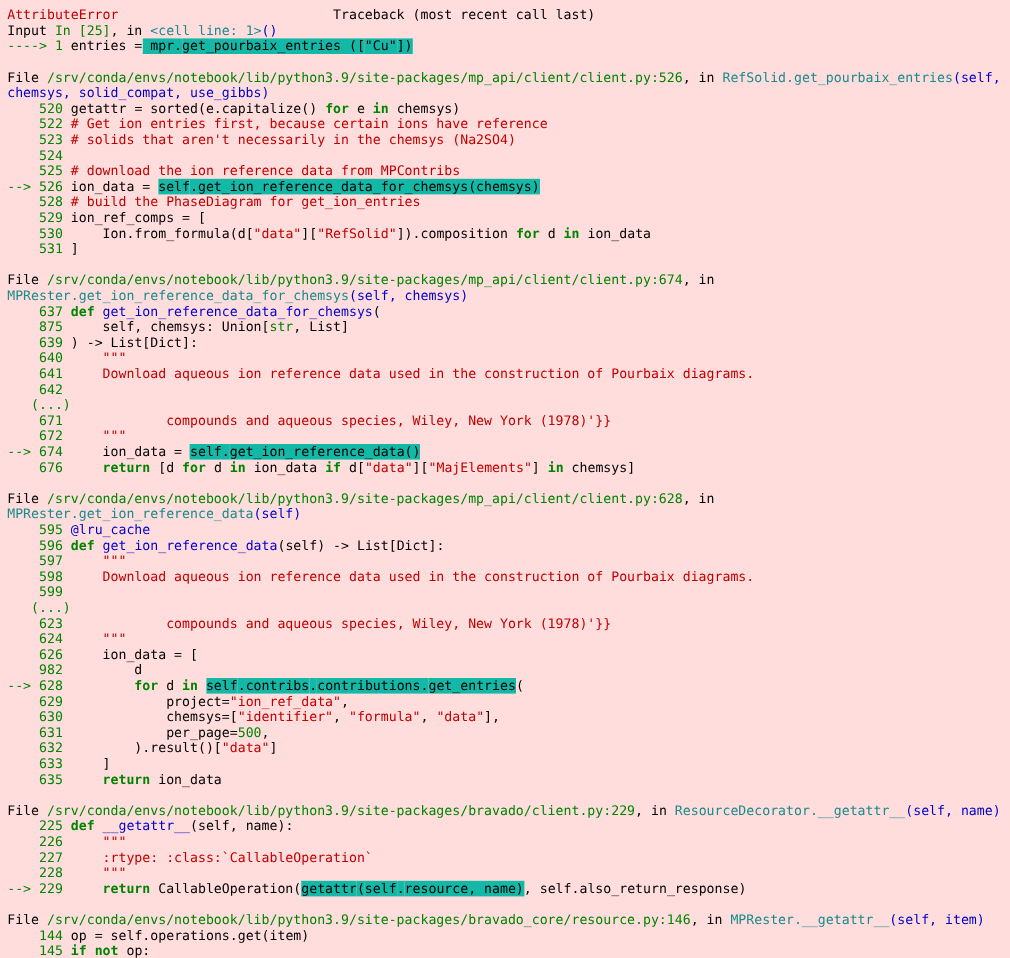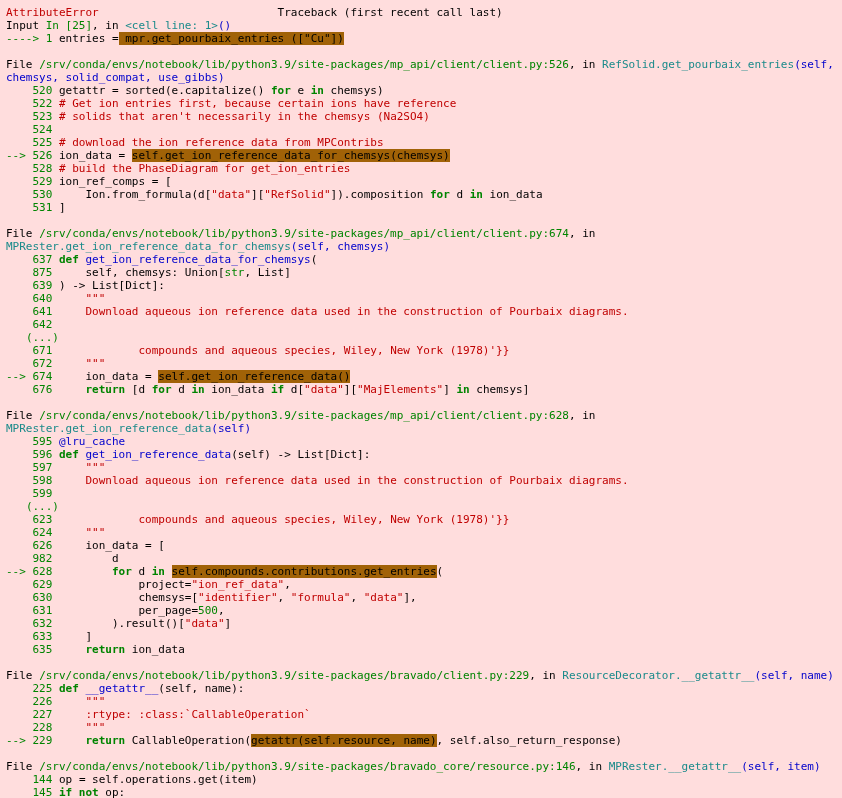--- a/index.html
+++ b/index.html
@@ -11,27 +11,27 @@
     line-height: 13px;
     color: #000;
     padding: 6px 6px 10px 6px;
     width: 842px;
   }
   .ansi-red { color: #c00000; }
   .ansi-green { color: #008400; }
   .ansi-green-bold { color: #008400; font-weight: bold; margin-top: 25px; }
   .ansi-cyan { color: #1a8a8a; }
   .ansi-blue { color: #0000cc; }
-  .hl { background: #a16207; }
+  .hl { background: #14b8a6; }
   pre { margin: 0; white-space: pre-wrap; font-family: inherit; }
 </style>
 </head>
 <body>
 
-<pre><span class="ansi-red">AttributeError</span><span>                           </span><span>Traceback (first recent call last)</span>
+<pre><span class="ansi-red">AttributeError</span><span>                           </span><span>Traceback (most recent call last)</span>
 <span>Input </span><span class="ansi-green">In [25]</span><span>, in </span><span class="ansi-cyan">&lt;cell line: 1&gt;</span><span class="ansi-blue">()</span>
 <span class="ansi-green">----&gt; 1</span><span> entries </span><span>=</span><span class="hl"> mpr</span><span class="hl">.</span><span class="hl">get_pourbaix_entries ([</span><span class="hl">"Cu"</span><span class="hl">])</span>
 
 <span>File </span><span class="ansi-green">/srv/conda/envs/notebook/lib/python3.9/site-packages/mp_api/client/client.py:526</span><span>, in </span><span class="ansi-cyan">RefSolid.get_pourbaix_entries</span><span class="ansi-blue">(self, chemsys, solid_compat, use_gibbs)</span>
 <span class="ansi-green">    520</span><span> getattr </span><span>=</span><span> sorted(e</span><span>.</span><span>capitalize() </span><span class="ansi-green-bold">for</span><span> e </span><span class="ansi-green-bold">in</span><span> chemsys)</span>
 <span class="ansi-green">    522</span><span class="ansi-red"> # Get ion entries first, because certain ions have reference</span>
 <span class="ansi-green">    523</span><span class="ansi-red"> # solids that aren't necessarily in the chemsys (Na2SO4)</span>
 <span class="ansi-green">    524</span>
 <span class="ansi-green">    525</span><span class="ansi-red"> # download the ion reference data from MPContribs</span>
 <span class="ansi-green">--&gt; 526</span><span> ion_data </span><span>=</span><span> </span><span class="hl">self</span><span class="hl">.</span><span class="hl">get_ion_reference_data_for_chemsys(chemsys)</span>
@@ -57,21 +57,21 @@
 <span class="ansi-green">    595</span><span class="ansi-blue"> @lru_cache</span>
 <span class="ansi-green">    596</span><span class="ansi-green-bold"> def</span><span class="ansi-blue"> get_ion_reference_data</span><span>(</span><span>self</span><span>) </span><span>-&gt;</span><span> List[Dict]:</span>
 <span class="ansi-green">    597</span><span class="ansi-red">     """</span>
 <span class="ansi-green">    598</span><span class="ansi-red">     Download aqueous ion reference data used in the construction of Pourbaix diagrams.</span>
 <span class="ansi-green">    599</span>
 <span class="ansi-green">   (...)</span>
 <span class="ansi-green">    623</span><span class="ansi-red">             compounds and aqueous species, Wiley, New York (1978)'}}</span>
 <span class="ansi-green">    624</span><span class="ansi-red">     """</span>
 <span class="ansi-green">    626</span><span>     ion_data </span><span>=</span><span> [</span>
 <span class="ansi-green">    982</span><span>         d</span>
-<span class="ansi-green">--&gt; 628</span><span>         </span><span class="ansi-green-bold">for</span><span> d </span><span class="ansi-green-bold">in</span><span> </span><span class="hl">self</span><span class="hl">.</span><span class="hl">compounds</span><span class="hl">.</span><span class="hl">contributions</span><span class="hl">.</span><span class="hl">get_entries</span><span>(</span>
+<span class="ansi-green">--&gt; 628</span><span>         </span><span class="ansi-green-bold">for</span><span> d </span><span class="ansi-green-bold">in</span><span> </span><span class="hl">self</span><span class="hl">.</span><span class="hl">contribs</span><span class="hl">.</span><span class="hl">contributions</span><span class="hl">.</span><span class="hl">get_entries</span><span>(</span>
 <span class="ansi-green">    629</span><span>             project</span><span>=</span><span class="ansi-red">"ion_ref_data"</span><span>,</span>
 <span class="ansi-green">    630</span><span>             chemsys</span><span>=</span><span>[</span><span class="ansi-red">"identifier"</span><span>, </span><span class="ansi-red">"formula"</span><span>, </span><span class="ansi-red">"data"</span><span>],</span>
 <span class="ansi-green">    631</span><span>             per_page</span><span>=</span><span class="ansi-green">500</span><span>,</span>
 <span class="ansi-green">    632</span><span>         )</span><span>.</span><span>result()[</span><span class="ansi-red">"data"</span><span>]</span>
 <span class="ansi-green">    633</span><span>     ]</span>
 <span class="ansi-green">    635</span><span class="ansi-green-bold">     return</span><span> ion_data</span>
 
 <span>File </span><span class="ansi-green">/srv/conda/envs/notebook/lib/python3.9/site-packages/bravado/client.py:229</span><span>, in </span><span class="ansi-cyan">ResourceDecorator.__getattr__</span><span class="ansi-blue">(self, name)</span>
 <span class="ansi-green">    225</span><span class="ansi-green-bold"> def</span><span class="ansi-blue"> __getattr__</span><span>(self, name):</span>
 <span class="ansi-green">    226</span><span class="ansi-red">     """</span>

